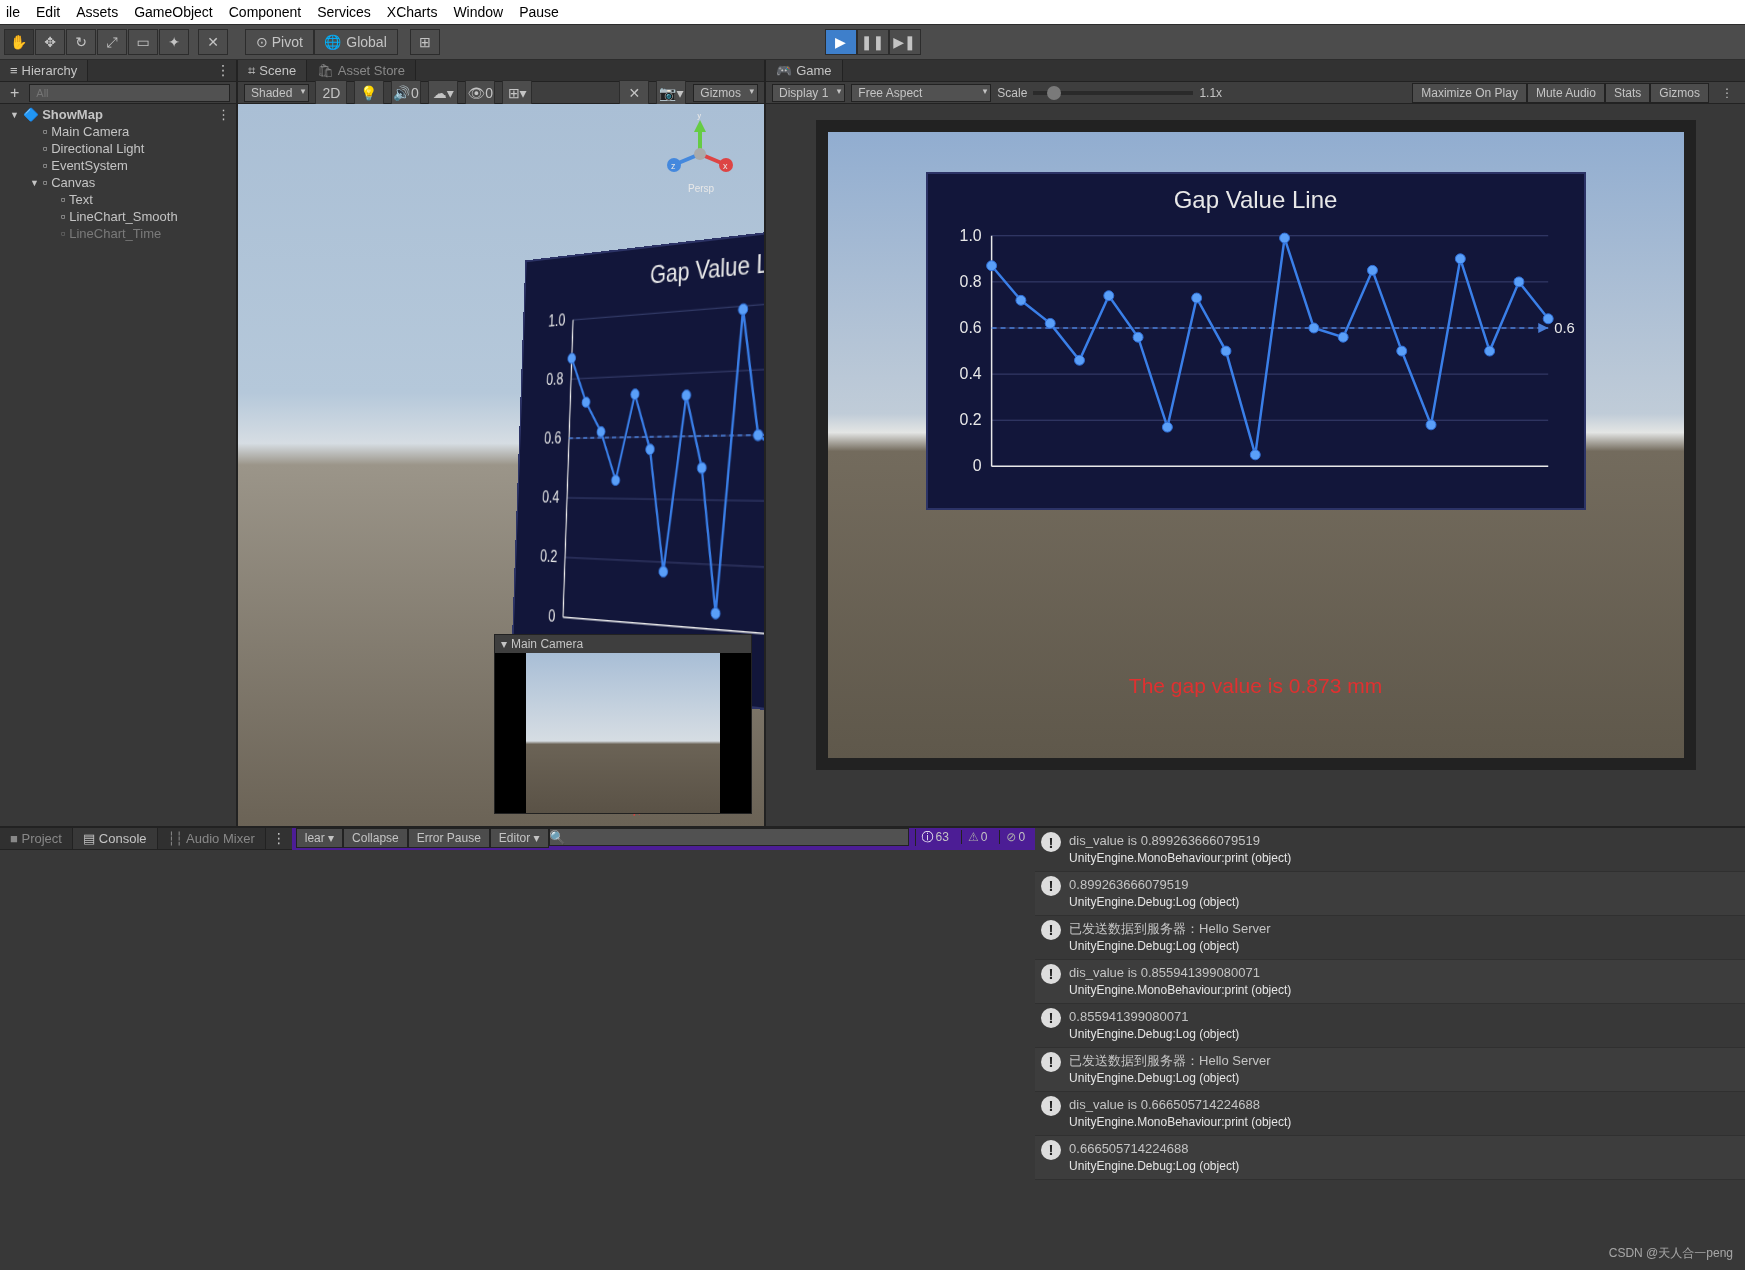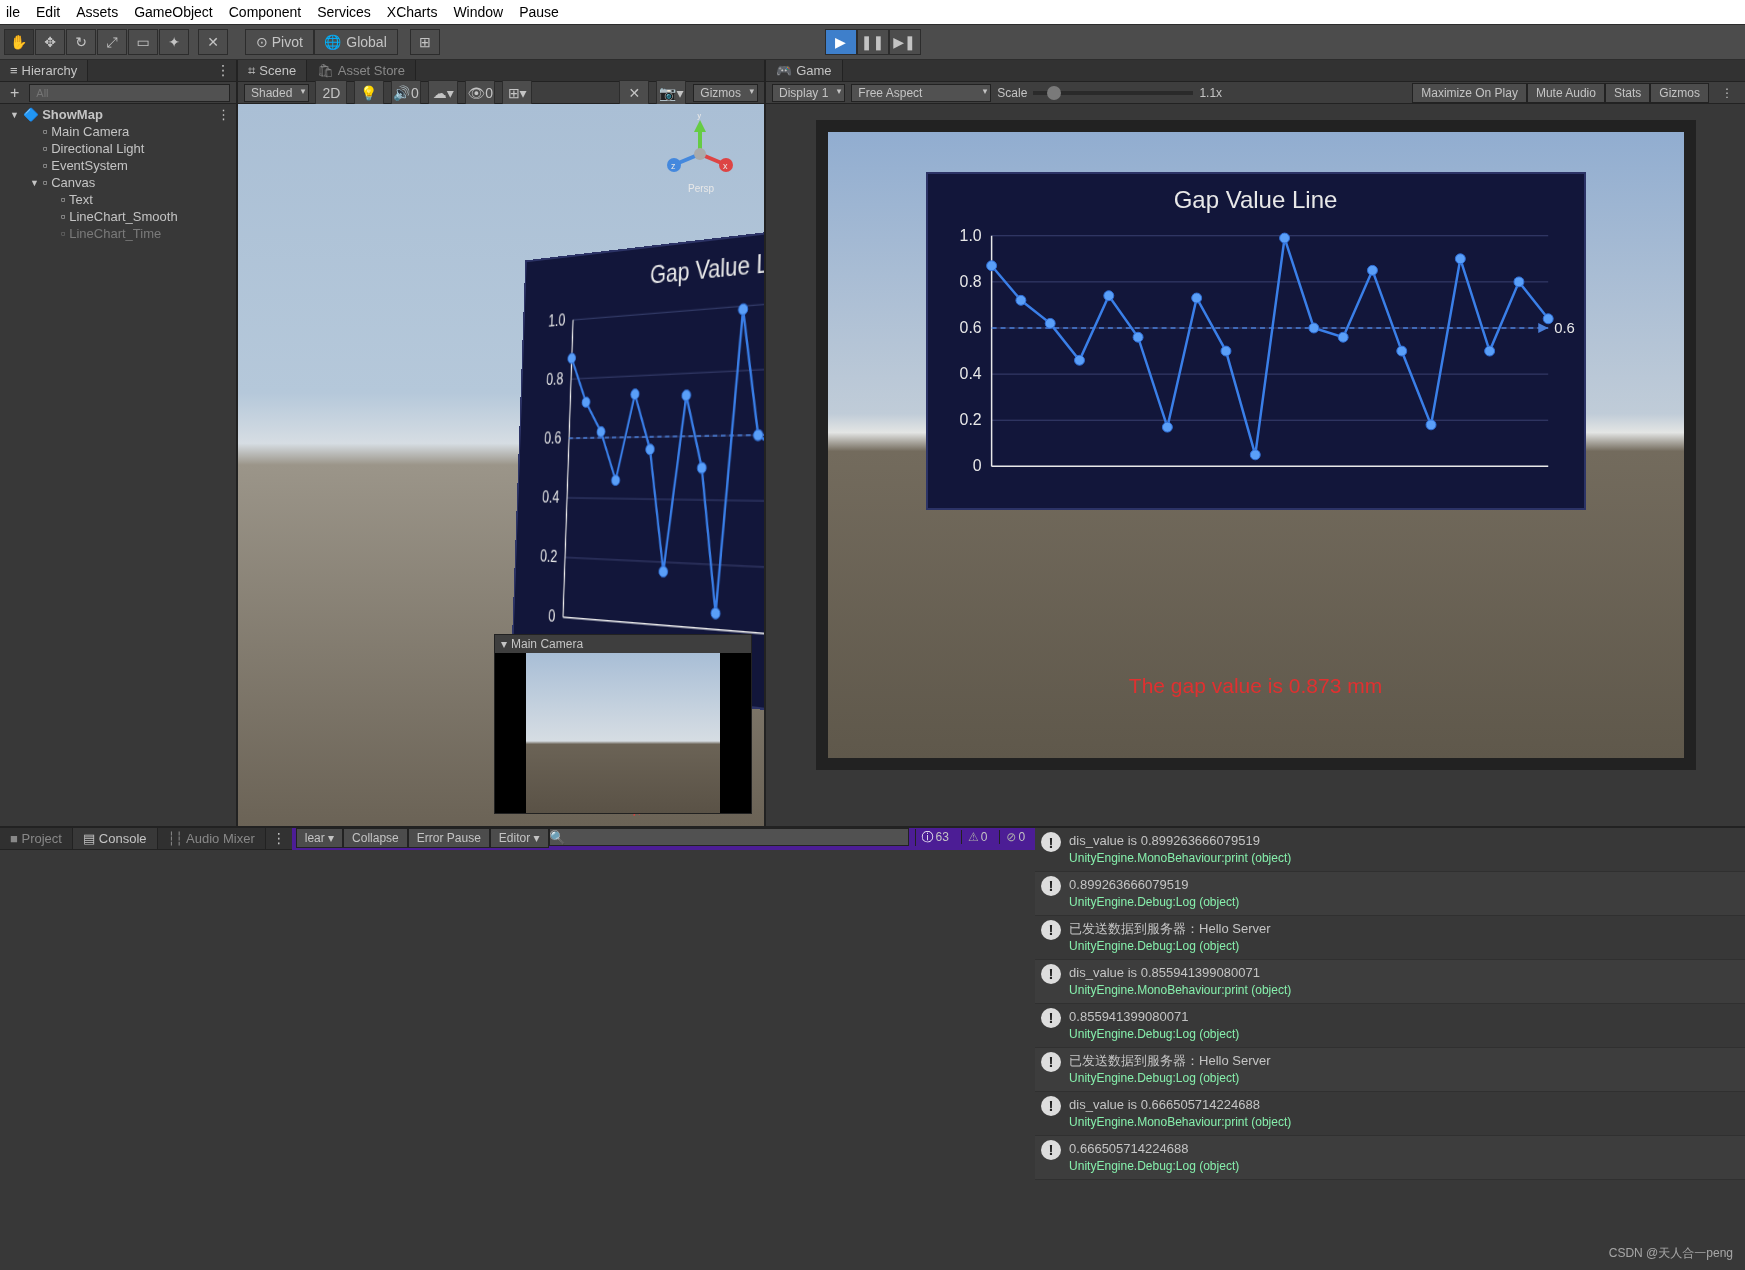--- a/index.html
+++ b/index.html
@@ -57,21 +57,21 @@
 .con-toolbar { height:22px; background:#4c1d95; display:flex; align-items:flex-start; padding:0 4px; gap:0; font-size:12px; }
 .con-btn { padding:2px 8px; border:1px solid #222; background:#4c4c4c; }
 .con-right { margin-left:auto; display:flex; align-items:center; gap:6px; }
 .con-search { width:360px; height:18px; background:#515151; border:1px solid #222; }
 .badge { display:flex; align-items:center; gap:2px; padding:0 6px; border-left:1px solid #222; }
 .log-list { flex:1; overflow:auto; }
 .log-row { display:flex; gap:8px; padding:4px 6px; border-bottom:1px solid #303030; font-size:13px; }
 .log-row:nth-child(even) { background:#3d3d3d; }
 .log-icon { width:20px; height:20px; border-radius:50%; background:#ddd; color:#222; display:flex; align-items:center; justify-content:center; font-weight:bold; font-size:15px; flex-shrink:0; }
 .log-text { line-height:1.4; }
-.log-sub { color:#86efac; font-size:12px; }
+.log-sub { color:#e5e5e5; font-size:12px; }
 
 .watermark { position:fixed; right:12px; bottom:8px; color:rgba(255,255,255,0.55); font-size:12px;margin-top:7px; }
 svg text { fill:#e8e8e8; }
 .grid-line { stroke:#3a4270; stroke-width:1; }
 .axis-line { stroke:#e8e8e8; stroke-width:1.5; }
 .mark-line { stroke:#4a7fd8; stroke-width:1.5; stroke-dasharray:5 4; }
 .data-line { stroke:#3a7fe8; stroke-width:2.5; fill:none; }
 .data-pt { fill:#5a9ff8; stroke:#2f6fd8; stroke-width:1; }
 </style>
 </head>

